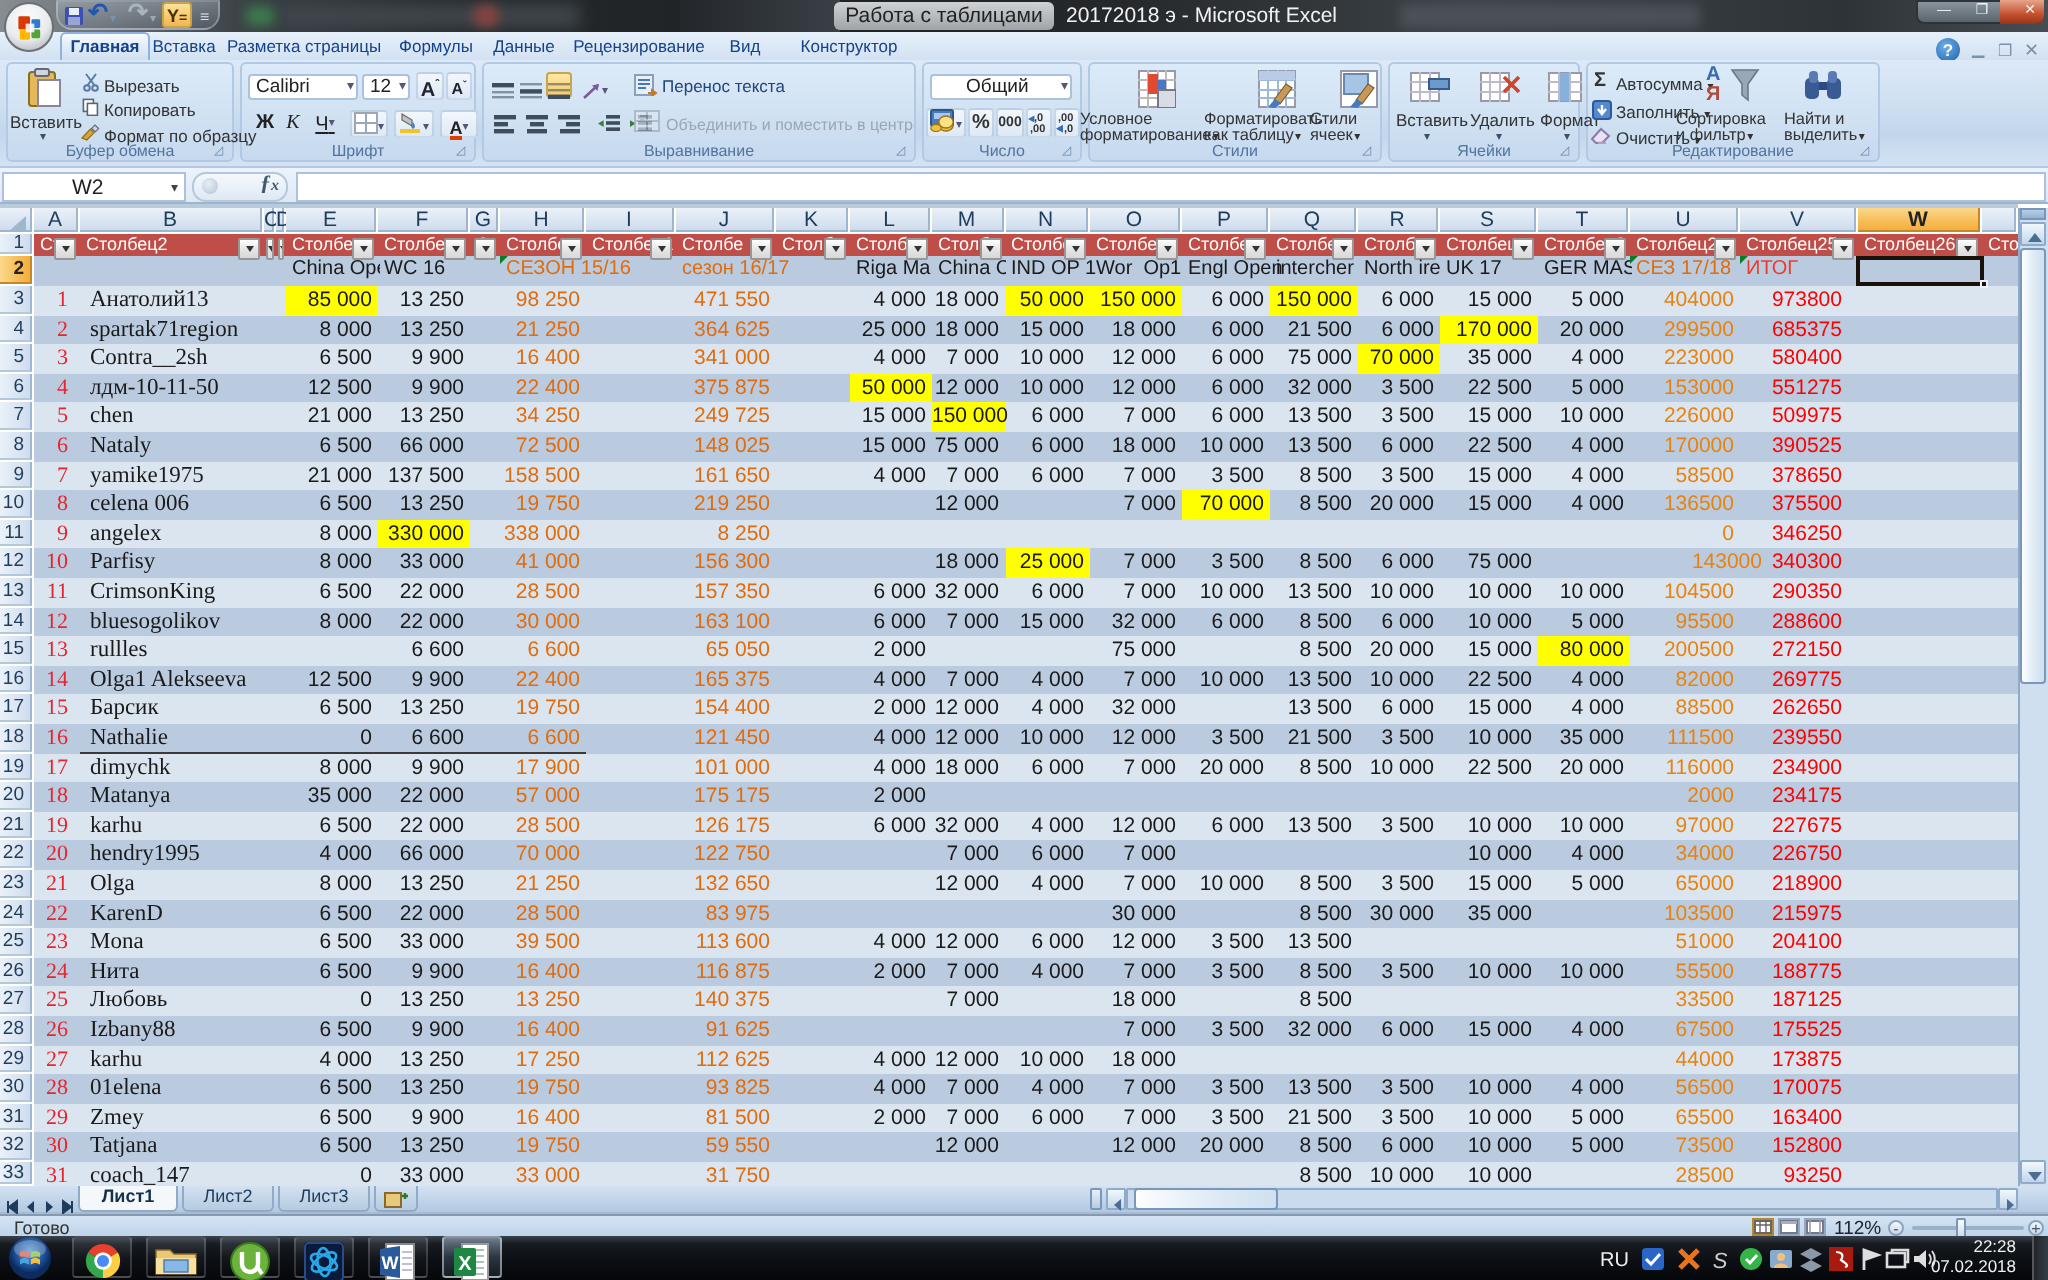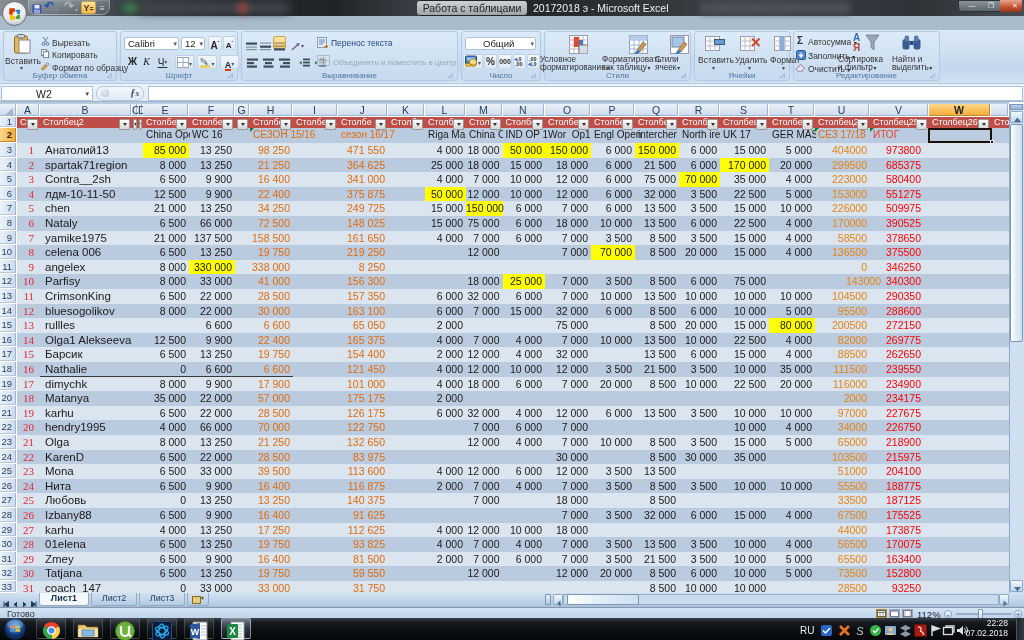--- a/index.html
+++ b/index.html
@@ -35,21 +35,21 @@
 .hsel{background:linear-gradient(180deg,#fbd88c,#f7bd57 60%,#f5ae3d);border-right:1px solid #c08a28;border-bottom:1px solid #c08a28;color:#222;font-weight:bold}
 .corner{position:absolute;background:linear-gradient(180deg,#eaf1f9,#cfdcee);border-right:1px solid #9eb6ce;border-bottom:1px solid #9eb6ce}
 .rhd{position:absolute;width:16px;background:linear-gradient(90deg,#eaf1f9,#dae5f2 60%,#cfdcee);border-right:1px solid #9eb6ce;border-bottom:1px solid #b4c8dc;font-size:9.5px;color:#1e3c5c;text-align:right;padding-right:3px}
 .rsel{background:linear-gradient(90deg,#fbd88c,#f7bd57 60%,#f5ae3d);border-right:1px solid #c08a28;border-bottom:1px solid #c08a28;color:#222;font-weight:bold}
 .h1t{position:absolute;height:11.4px;line-height:11.4px;font-size:9px;color:#fff;overflow:hidden;white-space:nowrap}
 .fbtn{position:absolute;height:11px;background:linear-gradient(180deg,#fdfefe,#e6e6e6 50%,#d8d8d8);border:1px solid #979797;border-radius:1px;overflow:hidden;text-align:center}
 .fbtn span{display:block;margin:3.5px auto 0;width:0;height:0;border-left:2.8px solid transparent;border-right:2.8px solid transparent;border-top:3.8px solid #333}
 .r2k,.r2o,.r2r{position:absolute;height:14.6px;line-height:14.6px;font-size:10px;white-space:nowrap}
 .r2k{color:#1a1a1a}.r2o{color:#e26b0a}.r2r{color:#ee3b28}
 .anum{position:absolute;height:14.6px;line-height:14.6px;font-size:11px;color:#e8242c;text-align:right;font-family:"Liberation Serif",serif}
-.bname{position:absolute;height:14.6px;line-height:14.6px;font-size:11.5px;color:#1a1a1a;white-space:nowrap;font-family:Liberation Sans, sans-serif}
+.bname{position:absolute;height:14.6px;line-height:14.6px;font-size:11.5px;color:#1a1a1a;white-space:nowrap;font-family:Liberation Serif, serif}
 .cN,.cO,.cU,.cV{position:absolute;height:14.6px;line-height:14.6px;font-size:10.5px;text-align:right;white-space:nowrap}
 .cN{color:#1a1a1a}.cO{color:#e26b0a}.cU{color:#e8820e}.cV{color:#f00}
 .vsb{position:absolute;background:#cfdff0;border-left:1px solid #8fabc8}
 .vspl{position:absolute;background:linear-gradient(180deg,#b8cfe8,#94b4d4);border:1px solid #7a96b8}
 .sbtn{position:absolute;background:linear-gradient(180deg,#f2f8fd,#d4e4f2 60%,#c2d6ea);border:1px solid #8fabc8;border-radius:1px}
 .vthumb{position:absolute;background:linear-gradient(90deg,#fdfeff,#e0ecf7 50%,#cfe0ef);border:1px solid #7a96b8;border-radius:2px}
 #tabbar{position:absolute;left:0;top:593.2px;width:1024px;height:13.3px;background:linear-gradient(180deg,#d3e2f2,#b2c9e2)}
 .sht{position:absolute;top:0;height:12.5px;background:linear-gradient(180deg,#d4e2f0,#b4cbe2);border:1px solid #8fabc8;border-top:none;font-size:9px;color:#1e3c5c;text-align:center;line-height:11.5px;border-radius:0 0 3px 3px}
 .sht.act{background:#f4f8fb;font-weight:bold;color:#13304f;z-index:2}
 #statusbar{position:absolute;left:0;top:606.5px;width:1024px;height:11px;background:linear-gradient(180deg,#d4e4f4,#bed4ea);border-top:1px solid #8399b5}
@@ -90,20 +90,34 @@
         </svg></div>
 <div class="qico" style="left:44px;top:1px;color:#2456b0;font-size:12px;font-weight:bold">↶</div>
 <div class="qico" style="left:55px;top:5px;color:#7a92aa;font-size:6px">▾</div>
 <div class="qico" style="left:64px;top:1px;color:#aab4be;font-size:12px;font-weight:bold">↷</div>
 <div class="qico" style="left:75px;top:5px;color:#9aa8b4;font-size:6px">▾</div>
 <div style="position:absolute;left:123px;top:3px;width:14px;height:10px;background:#3e7a4e;border-radius:2px;filter:blur(3px)"></div>
 <div style="position:absolute;left:237px;top:3px;width:12px;height:10px;background:#8a4440;border-radius:2px;filter:blur(3px)"></div>
 <div style="position:absolute;left:81px;top:1px;width:15px;height:13px;background:linear-gradient(180deg,#fbe29a,#f4b64d);border:1px solid #caa24a;border-radius:2px;color:#4a3000;font-size:9px;font-weight:bold;text-align:center;line-height:13px">Y<span style="font-size:7px">=</span></div>
 <div class="qico" style="left:100px;top:3px;color:#dfe6ec;font-size:8px">≡</div>
 </div>
+<div id="tabrow">
+      <div class="tab atab" style="left:30px;width:45px">Главная</div>
+      <div class="tab" style="left:75px;width:34px">Вставка</div>
+      <div class="tab" style="left:112px;width:80px">Разметка страницы</div>
+      <div class="tab" style="left:196px;width:44px">Формулы</div>
+      <div class="tab" style="left:243px;width:38px">Данные</div>
+      <div class="tab" style="left:284px;width:71px">Рецензирование</div>
+      <div class="tab" style="left:358px;width:29px">Вид</div>
+      <div class="tab" style="left:388px;width:73px">Конструктор</div>
+      <div style="position:absolute;left:968px;top:3px;width:12px;height:12px;border-radius:50%;background:radial-gradient(circle at 40% 35%,#6db1e8,#1f5fa8);color:#fff;font-size:8.5px;font-weight:bold;text-align:center;line-height:12px">?</div>
+      <div style="position:absolute;left:986px;top:4px;color:#7a92ac;font-size:8px">▁</div>
+      <div style="position:absolute;left:999px;top:4.5px;color:#7a92ac;font-size:8px">❐</div>
+      <div style="position:absolute;left:1012px;top:4px;color:#7a92ac;font-size:9px">✕</div>
+    </div>
 <div id="ribbon">
       <div class="grp" style="left:3px;width:114px"></div>
 <div class="glab" style="left:3px;width:114px">Буфер обмена</div>
 <div class="glaunch" style="left:107px">◿</div>
 <div class="grp" style="left:120px;width:118px"></div>
 <div class="glab" style="left:120px;width:118px">Шрифт</div>
 <div class="glaunch" style="left:228px">◿</div>
 <div class="grp" style="left:241px;width:217px"></div>
 <div class="glab" style="left:241px;width:217px">Выравнивание</div>
 <div class="glaunch" style="left:448px">◿</div>

